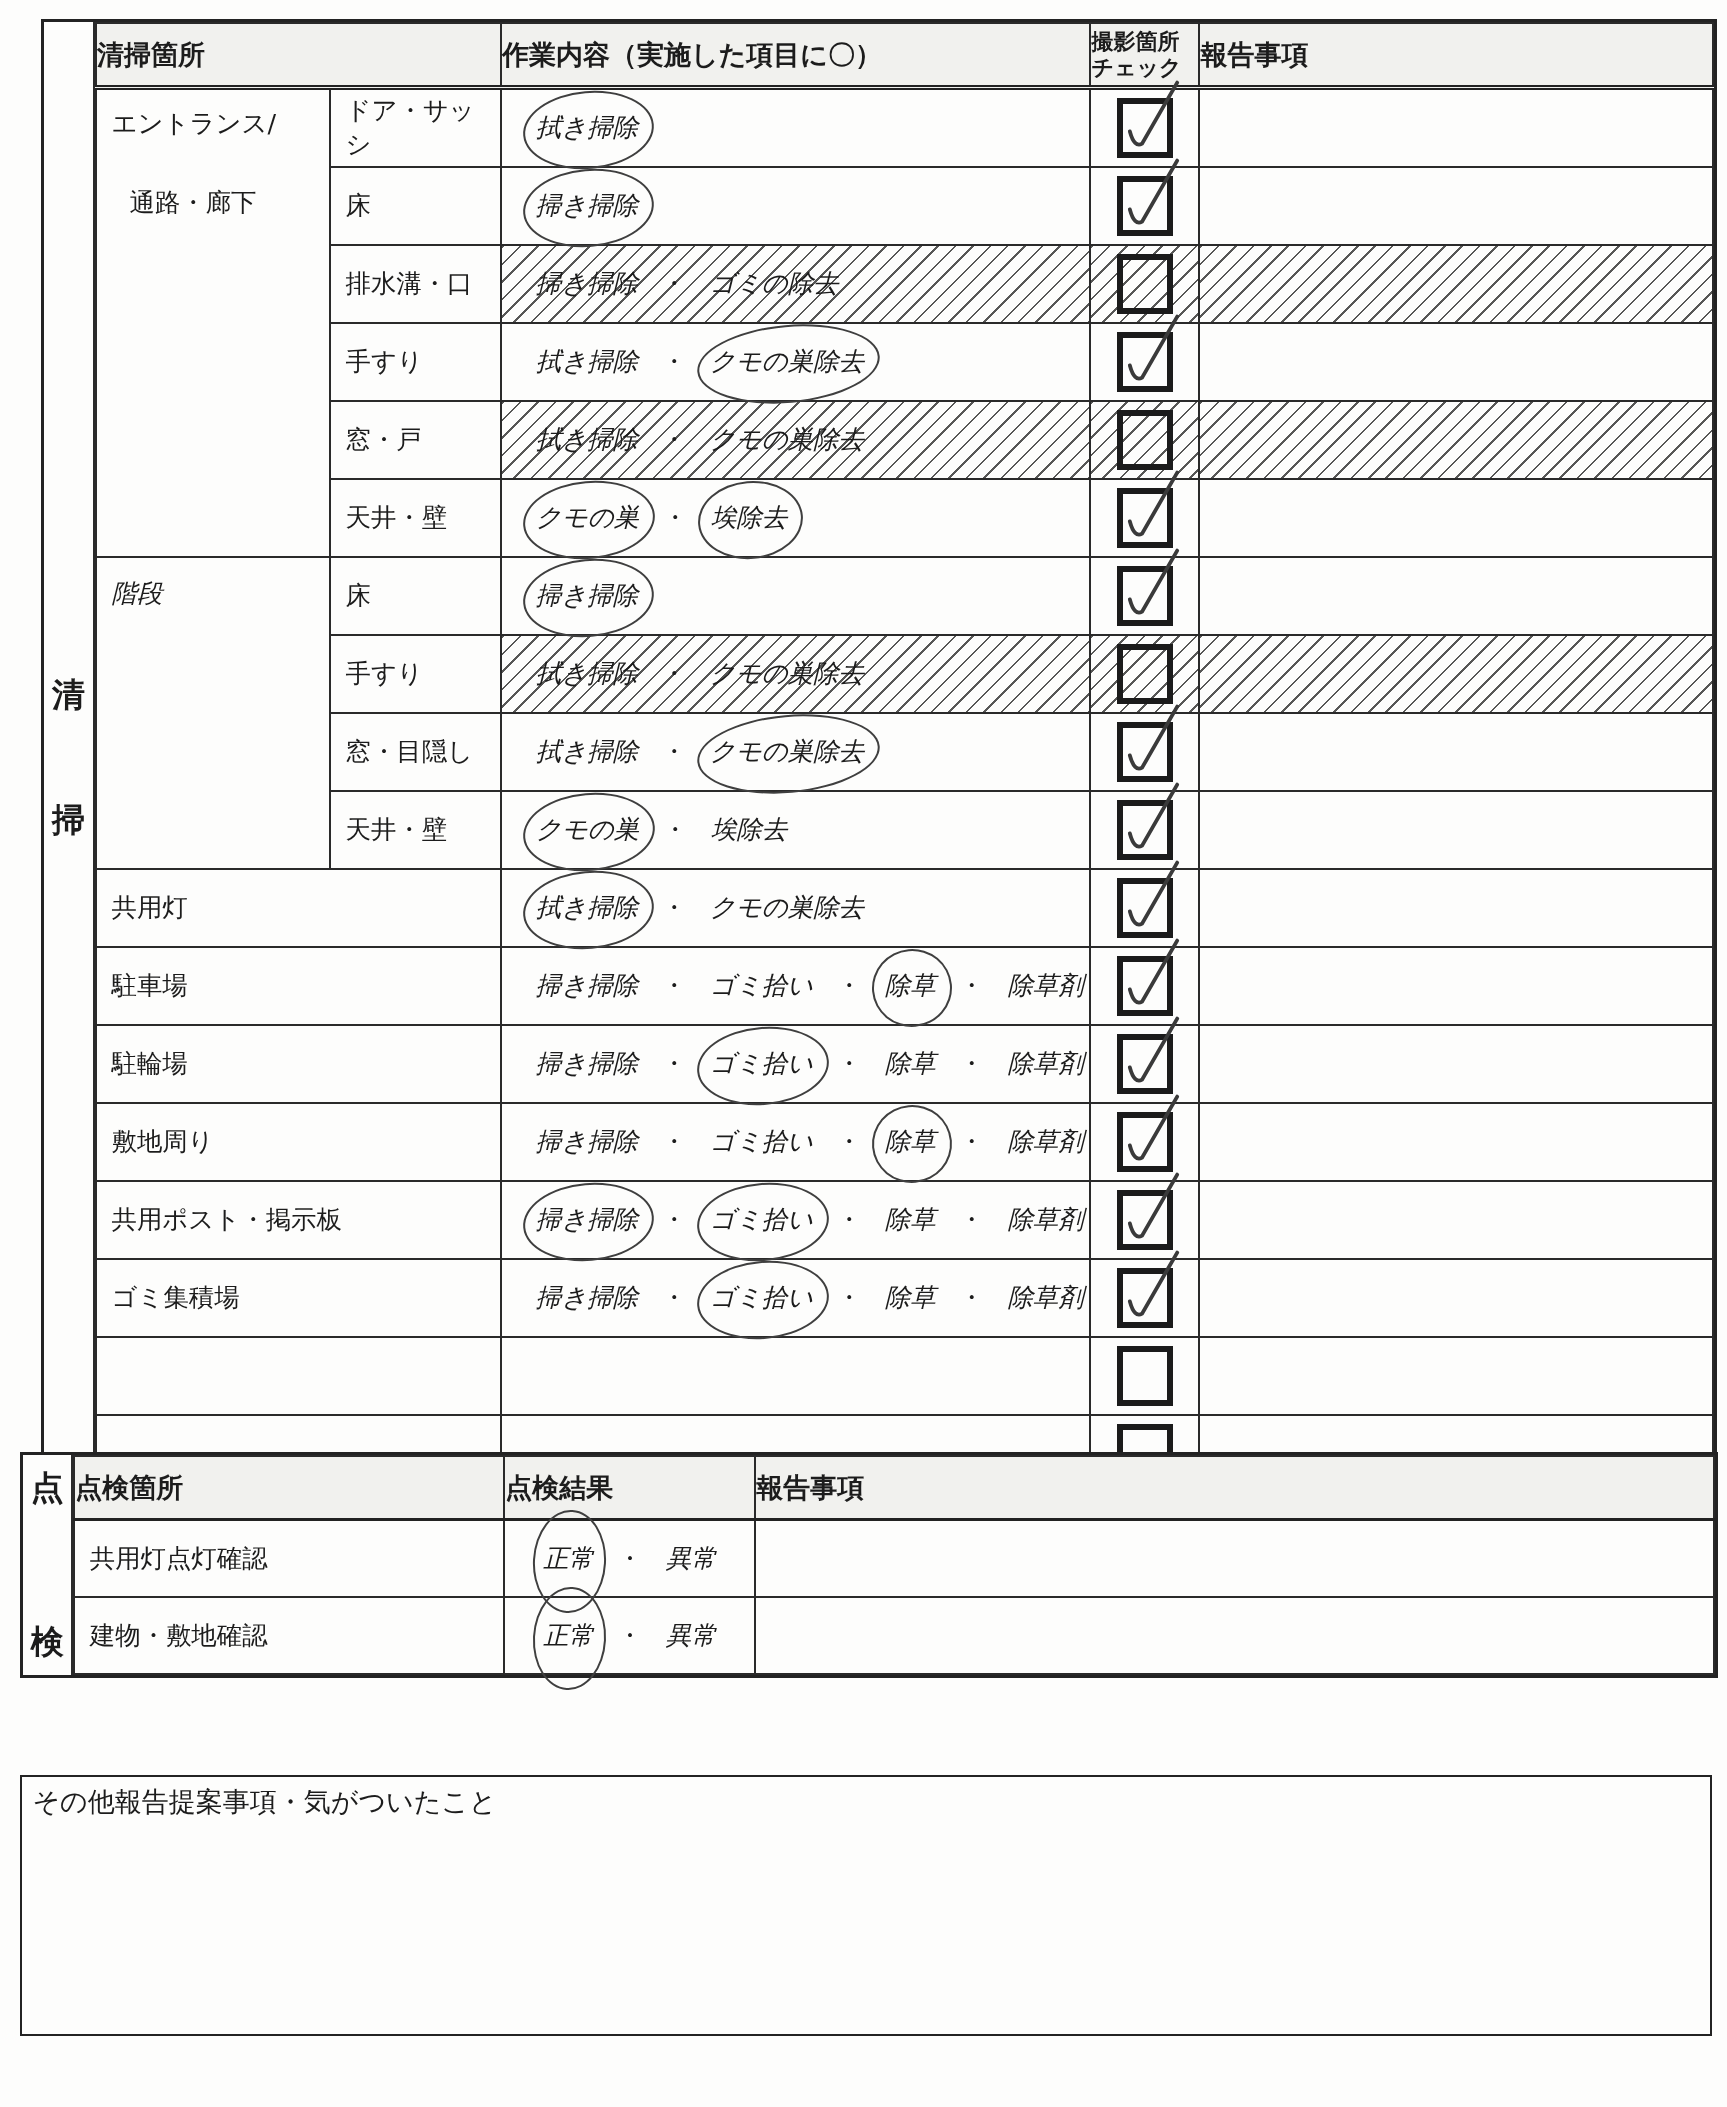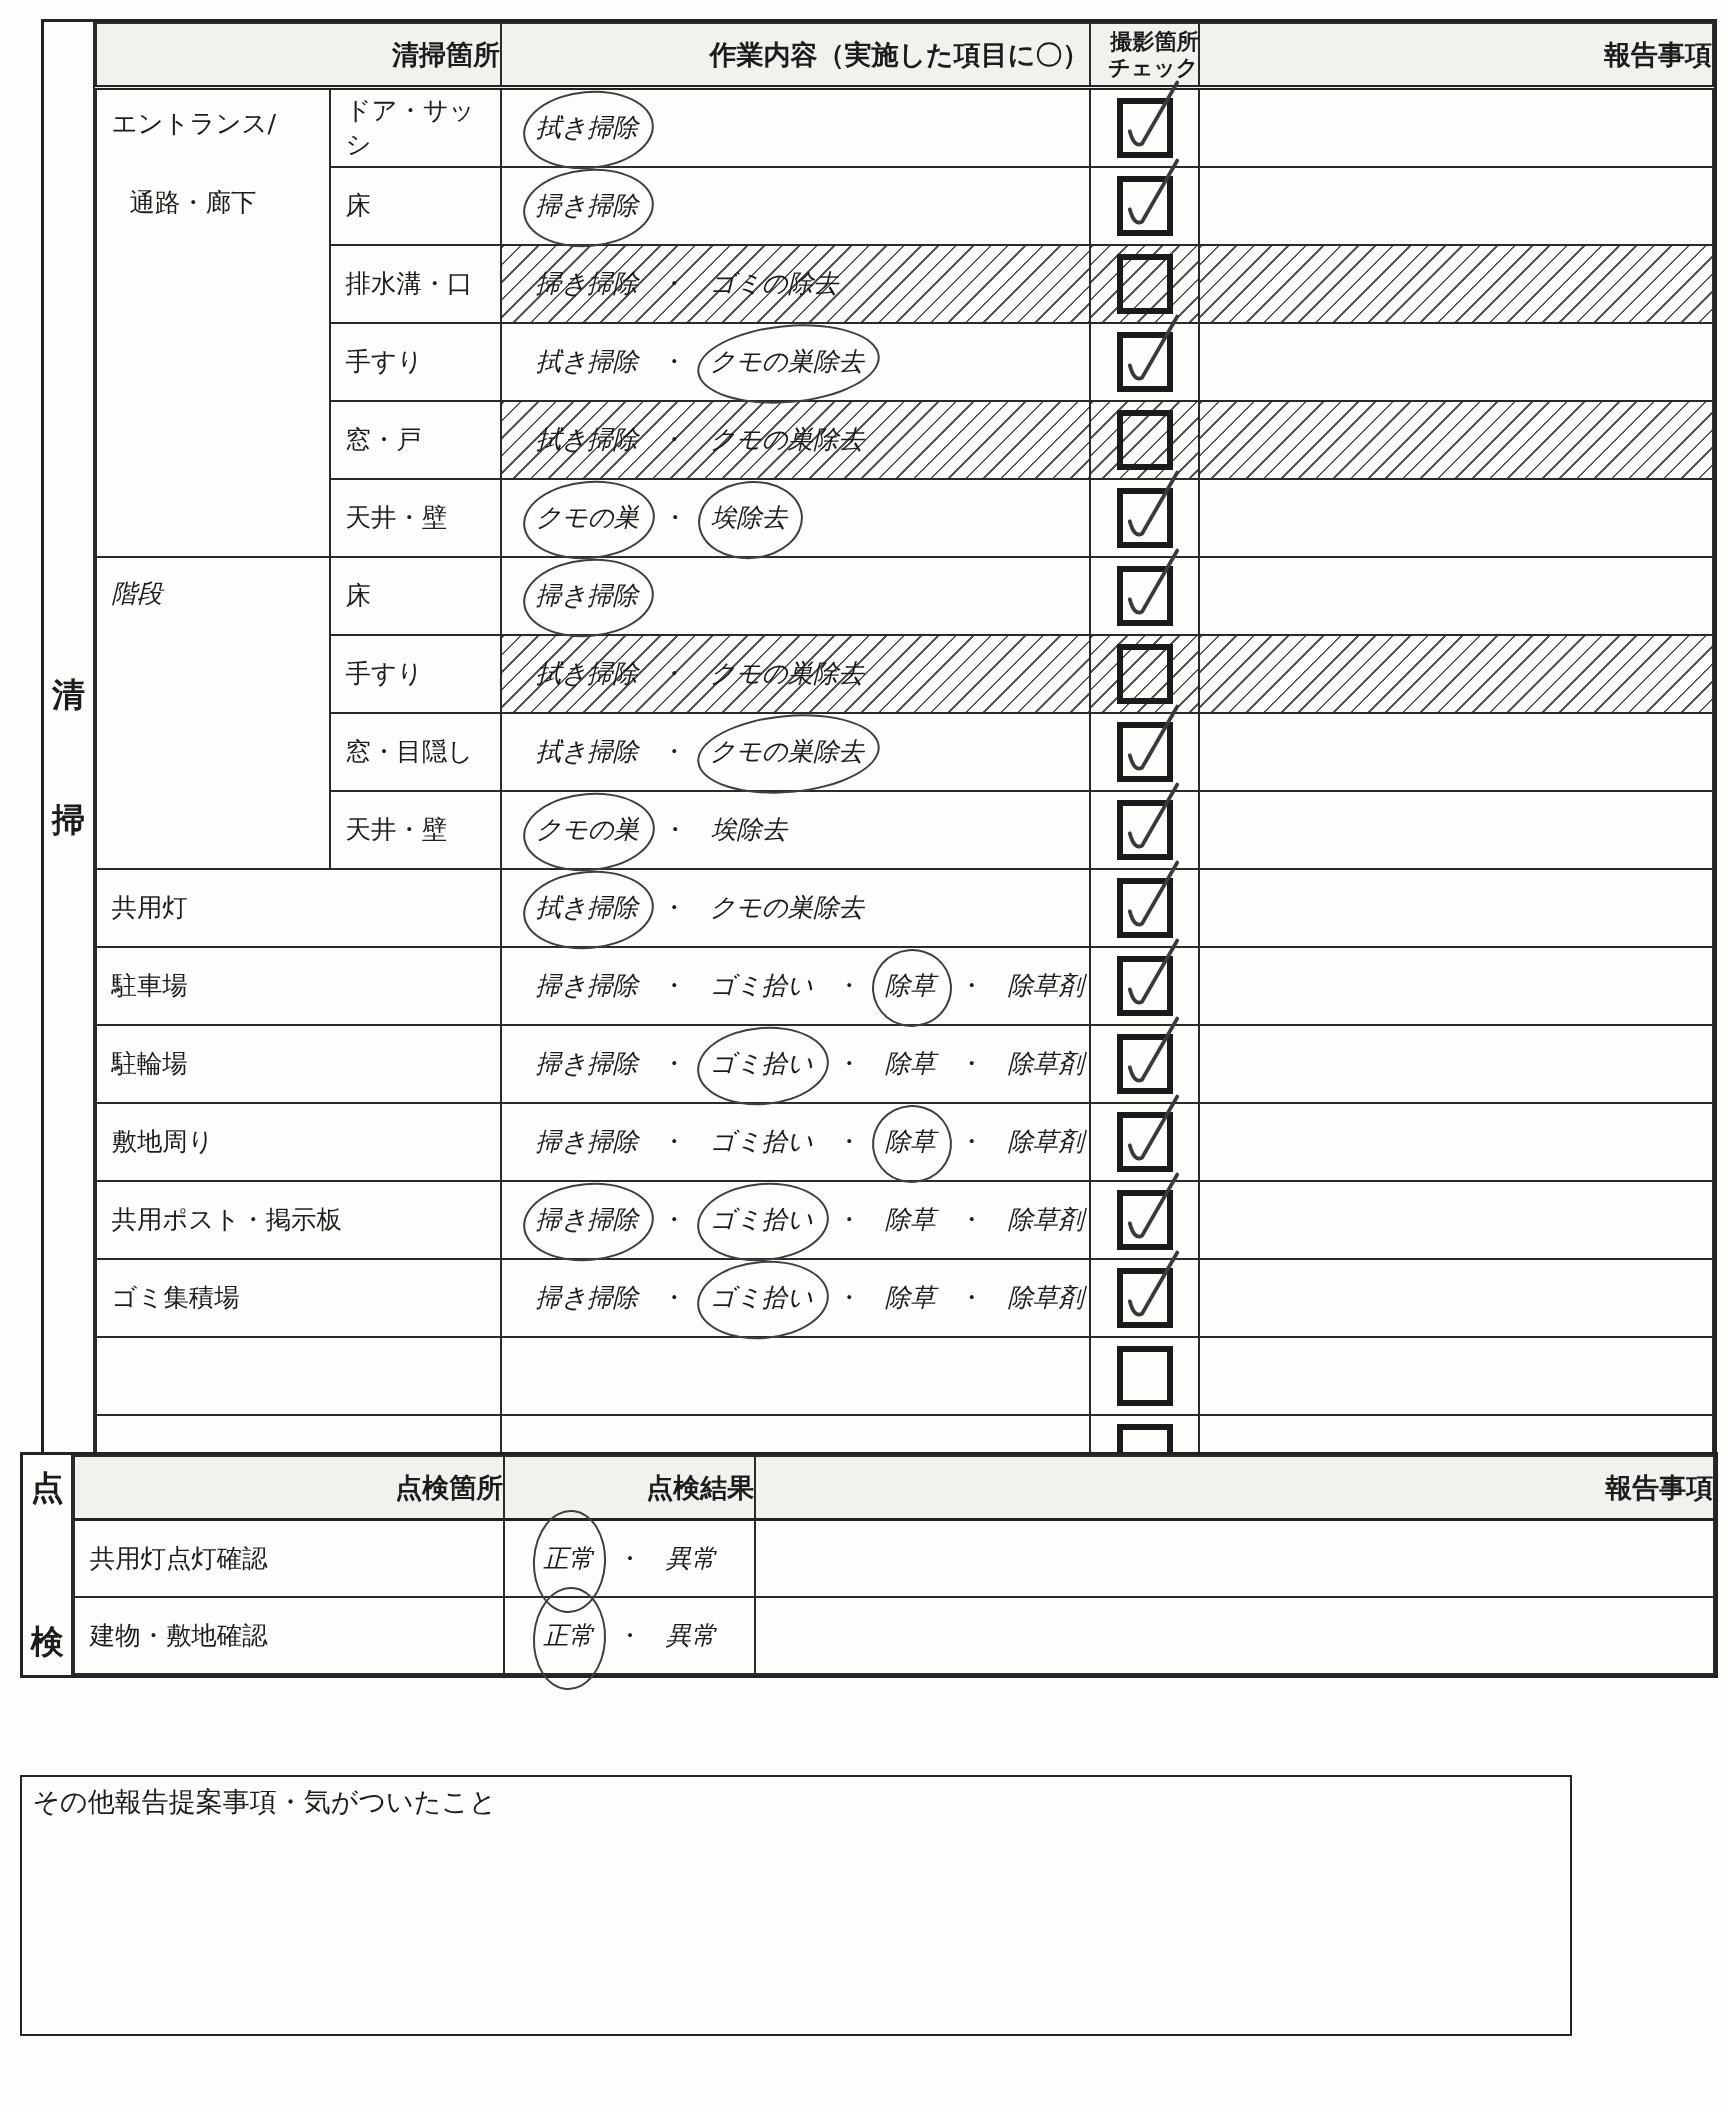--- a/index.html
+++ b/index.html
@@ -7,21 +7,21 @@
     font-family:"DejaVu Sans","Liberation Sans",sans-serif;color:#1c1c1c;overflow:hidden;}
   .tblwrap{position:absolute;display:flex;border:3.6px solid #232323;background:#fdfdfc;}
   #wrap1{left:41px;top:19px;width:1670px;}
   #wrap2{left:20.3px;top:1452px;width:1692px;}
   .sidelabel{display:flex;flex-direction:column;align-items:center;justify-content:center;
     border-right:2.2px solid #2a2a2a;font-size:33px;font-weight:bold;letter-spacing:0;}
   #wrap1 .sidelabel{width:49px;gap:80px;}
   #wrap2 .sidelabel{width:48px;gap:109px;}
   table{border-collapse:collapse;table-layout:fixed;flex:1;}
   td,th{border:2.2px solid #2a2a2a;padding:0;overflow:visible;}
-  th{height:61px;background:#f1f1ee;font-size:27px;font-weight:bold;text-align:right;}
+  th{height:61px;background:#f1f1ee;font-size:27px;font-weight:bold;text-align:left;}
   #tbl1 th{border-bottom:5.8px double #222;}
   #tbl2 th{border-bottom:3.6px solid #222;}
   .phhead{font-size:22px;line-height:1.15;font-weight:bold;}
   td{height:76px;font-size:25.4px;vertical-align:middle;}
   #tbl2 td{height:75px;}
   .loc{text-align:left;padding-left:14.5px;}
   .group{vertical-align:top;}
   .gline1{margin:17.4px 0 0 0;}
   .gline2{margin:45px 0 0 18px;}
   .gstairs{margin-top:19px;font-style:italic;}
@@ -33,21 +33,21 @@
     border:2.2px solid #3f3f3f;border-radius:50%;transform:rotate(-5deg);pointer-events:none;}
   .opt.circled.tall::after{top:-30.5px;bottom:-35px;left:-4.4px;right:-5.8px;transform:rotate(3deg);}
   .chkcell{text-align:center;}
   .box{position:relative;width:44px;height:48px;border:6.5px solid #1b1b1b;margin:0 auto;background:transparent;}
   .tick{display:none;position:absolute;left:-5.8px;top:-26px;width:70px;height:84px;overflow:visible;}
   .tick path{fill:none;stroke:#3a3a3a;stroke-width:5;stroke-linecap:round;}
   .box.checked .tick{display:block;}
   tr.hatched .work,tr.hatched .chkcell,tr.hatched .rep{
     background:repeating-linear-gradient(135deg,rgba(45,45,45,.8) 0 1.8px,transparent 1.8px 12.3px);}
   .rep{background:#fdfdfc00;}
-  .notes{position:absolute;left:20.3px;top:1775px;width:1552px;height:261px;border:2.9px solid #232323;
+  .notes{position:absolute;left:20.3px;top:1775px;width:1692px;height:261px;border:2.9px solid #232323;
     box-sizing:border-box;font-size:27px;padding:7.3px 10.2px;background:#fdfdfc;}
 </style>
 </head>
 <body>
 
 <div class="sheet">
 
   <div class="tblwrap" id="wrap1">
     <div class="sidelabel">
       <span>清</span>

